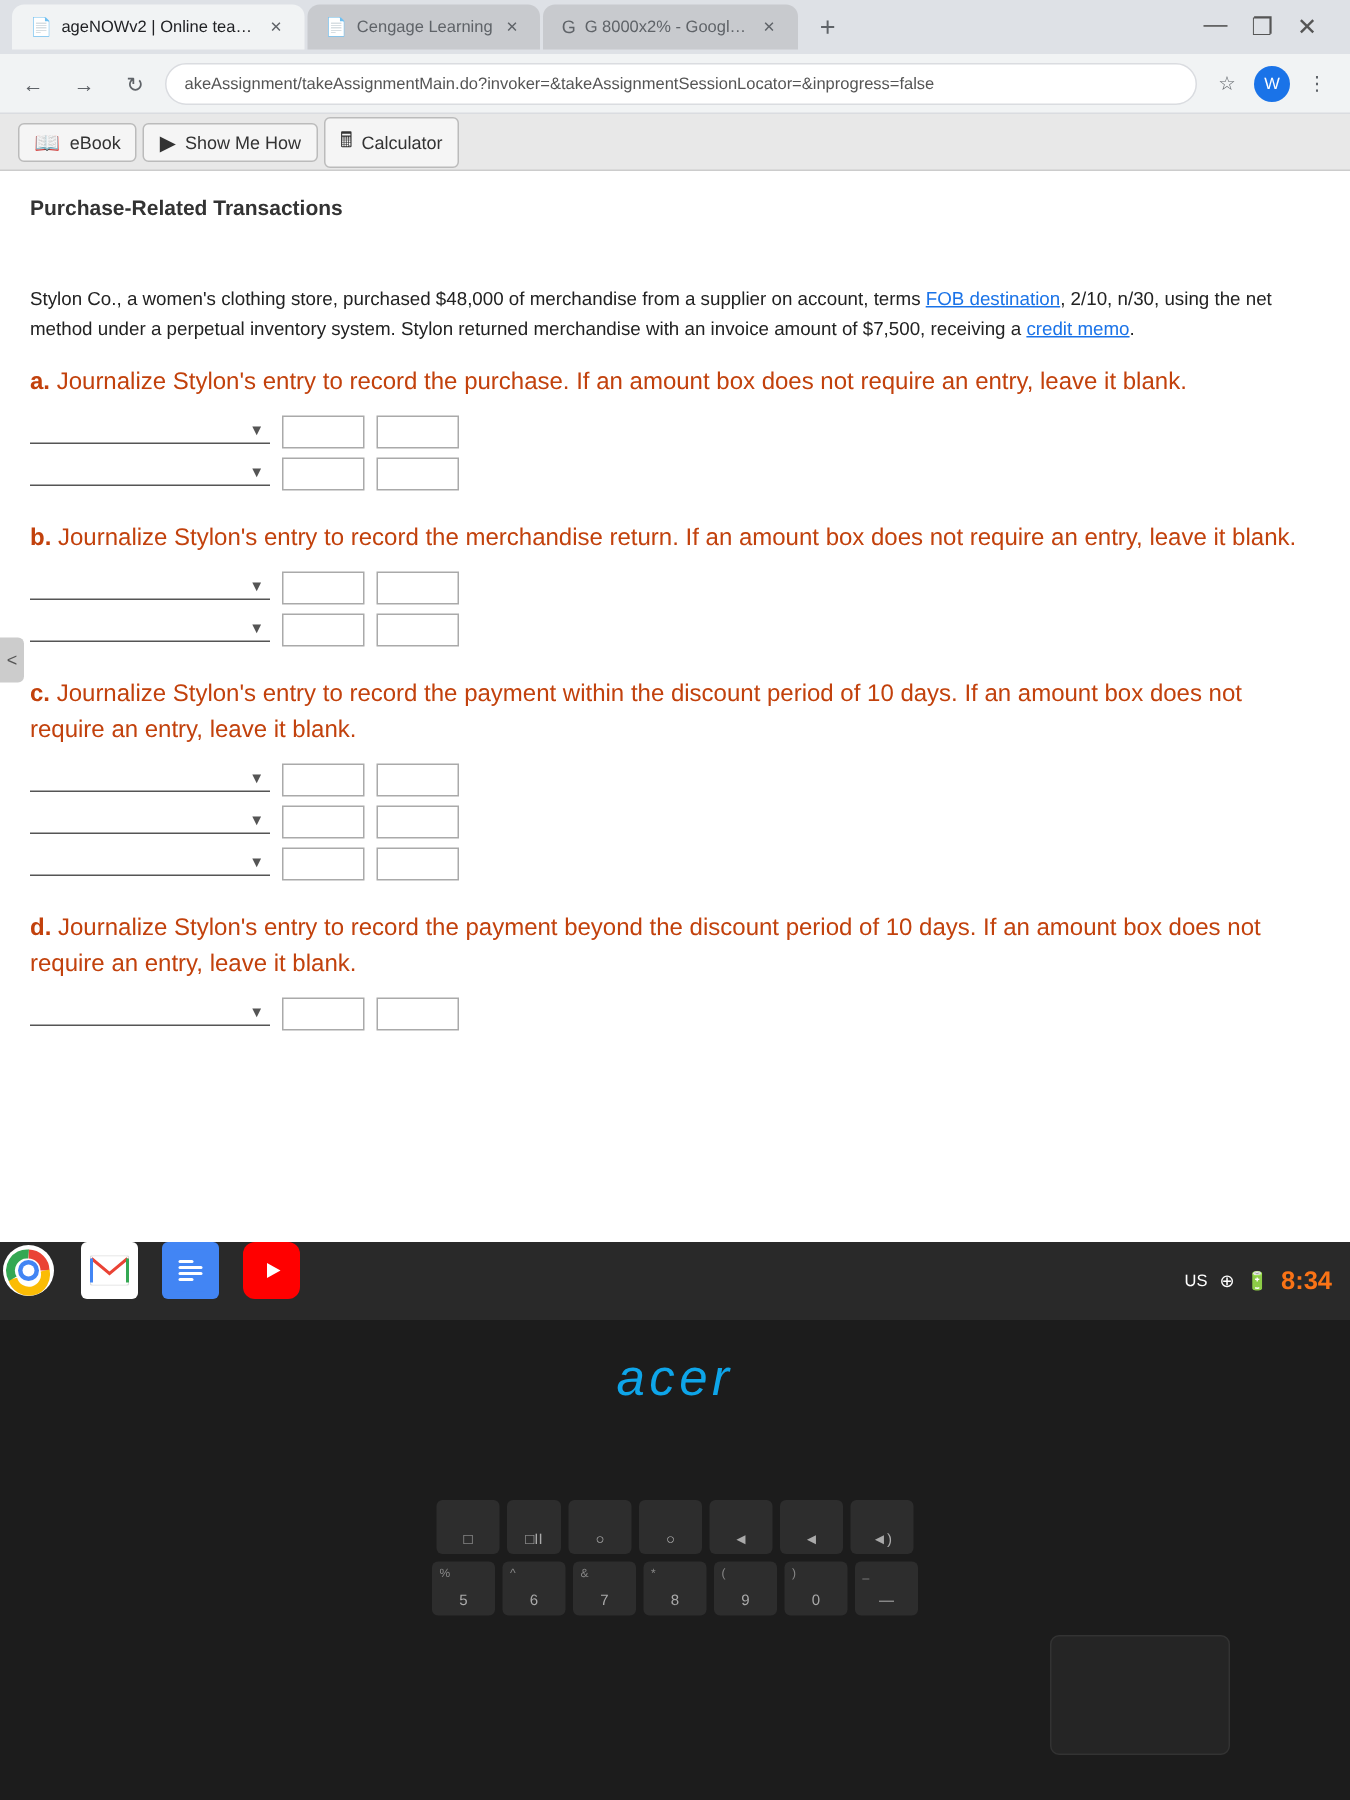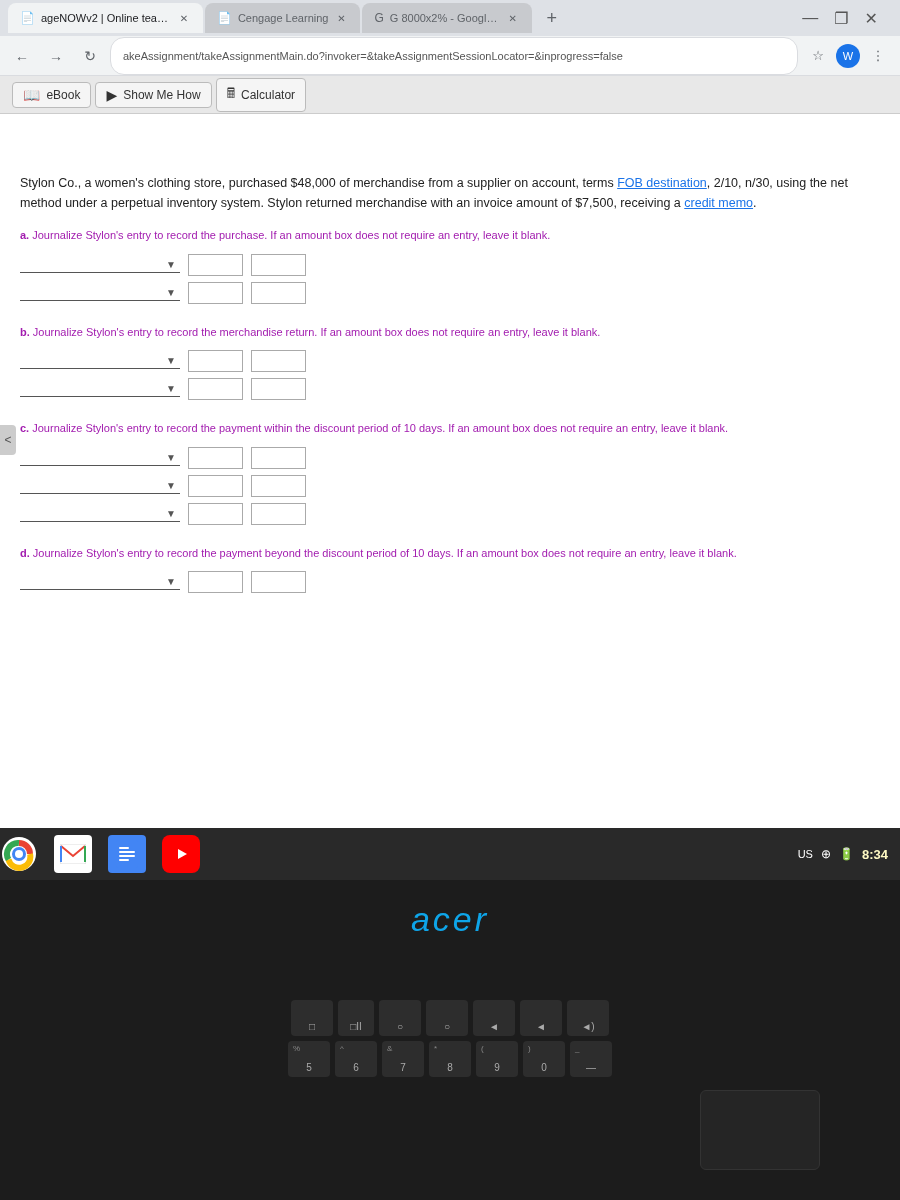--- a/index.html
+++ b/index.html
@@ -109,21 +109,21 @@
       display: flex;
       align-items: center;
       justify-content: center;
       color: #5f6368;
       font-size: 14px;
       cursor: pointer;
     }
 
     .url-bar {
       flex: 1;
-      height: 38px;
+      height: 28px;
       background: white;
       border: 1px solid #dadce0;
       border-radius: 14px;
       padding: 0 12px;
       font-size: 11px;
       color: #202124;
       display: flex;
       align-items: center;
       overflow: hidden;
       white-space: nowrap;
@@ -198,23 +198,23 @@
       color: #222;
       margin-top: 43px;
     }
 
     .highlight-blue {
       color: #1a73e8;
       text-decoration: underline;
     }
 
     .sub-question {
-      font-size: 11px;
+      font-size: 16px;
       margin-bottom: 10px;
-      color: #a21caf;
+      color: #c2410c;
       line-height: 1.5;
     }
 
     .sub-question b {
       font-weight: bold;
     }
 
     
     .journal-section {
       margin-bottom: 20px;
@@ -266,21 +266,20 @@
 
     
     .taskbar {
       position: absolute;
       bottom: 320px;
       left: 0;
       right: 0;
       height: 52px;
       background: rgba(30,30,30,0.95);
       display: flex;
-      align-items: center;
       justify-content: center;
       gap: 16px;
     }
 
     .taskbar-icon {
       width: 38px;
       height: 38px;
       border-radius: 50%;
       display: flex;
       align-items: center;
@@ -448,20 +447,21 @@
       <div class="toolbar-btn">
         <span class="icon">🖩</span>
         <span>Calculator</span>
       </div>
     </div>
 
     <div class="content-area">
 
       <div class="side-arrow">&lt;</div>
 
+      <div class="section-title">Purchase-Related Transactions</div>
 
       <p class="problem-text">
         Stylon Co., a women's clothing store, purchased $48,000 of merchandise from a supplier on account, terms <span class="highlight-blue">FOB destination</span>, 2/10, n/30, using the net method under a perpetual inventory system. Stylon returned merchandise with an invoice amount of $7,500, receiving a <span class="highlight-blue">credit memo</span>.
       </p>
 
       <div class="journal-section">
         <p class="sub-question">
           <b>a.</b> Journalize Stylon's entry to record the purchase. If an amount box does not require an entry, leave it blank.
         </p>
         <div class="journal-rows">
@@ -596,21 +596,21 @@
     <svg width="24" height="18" viewBox="0 0 24 18">
       <rect width="24" height="18" rx="4" fill="#FF0000"></rect>
       <polygon points="9,4 9,14 18,9" fill="white"></polygon>
     </svg>
   </div>
 
   <div class="status-bar" style="position:static;margin-left:auto;">
     <span style="color:white;font-size:11px;">US</span>
     <span style="color:white;">⊕</span>
     <span style="color:white;">🔋</span>
-    <span style="color:#fef9c3;font-size:13px;font-weight:bold;">8:34</span>
+    <span style="color:#f97316;font-size:17px;font-weight:bold;">8:34</span>
   </div>
 </div>
 
 <div class="laptop-bottom">
 
   <div class="acer-logo" style="position:absolute;top:20px;left:50%;transform:translateX(-50%);color:#0ea5e9;font-size:34px;font-style:italic;letter-spacing:3px;font-weight:300;">acer</div>
 
   <div style="position:absolute;top:120px;left:60px;right:60px;">
 
     <div class="keyboard-row">

